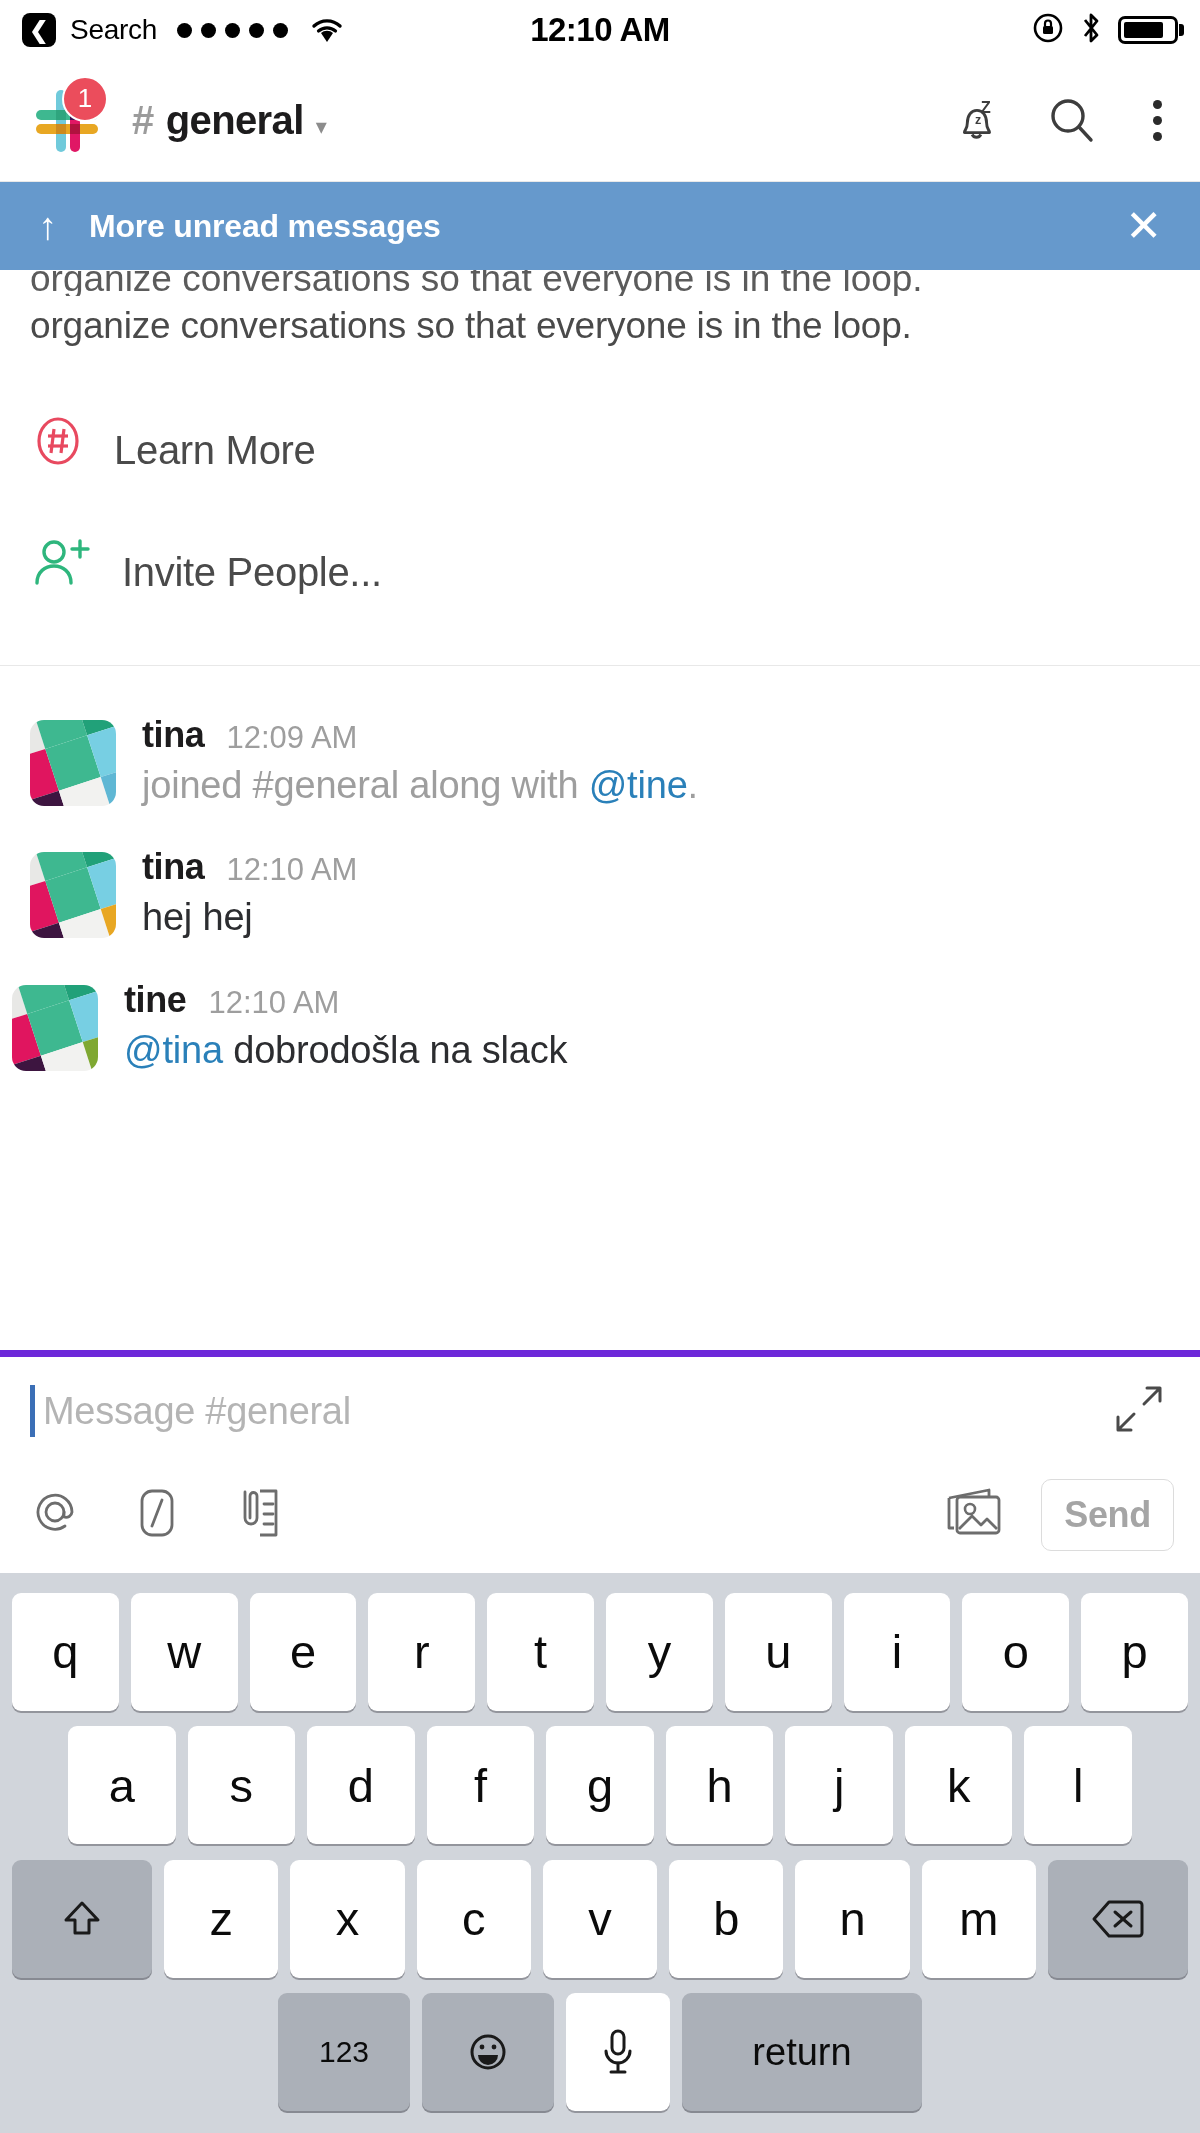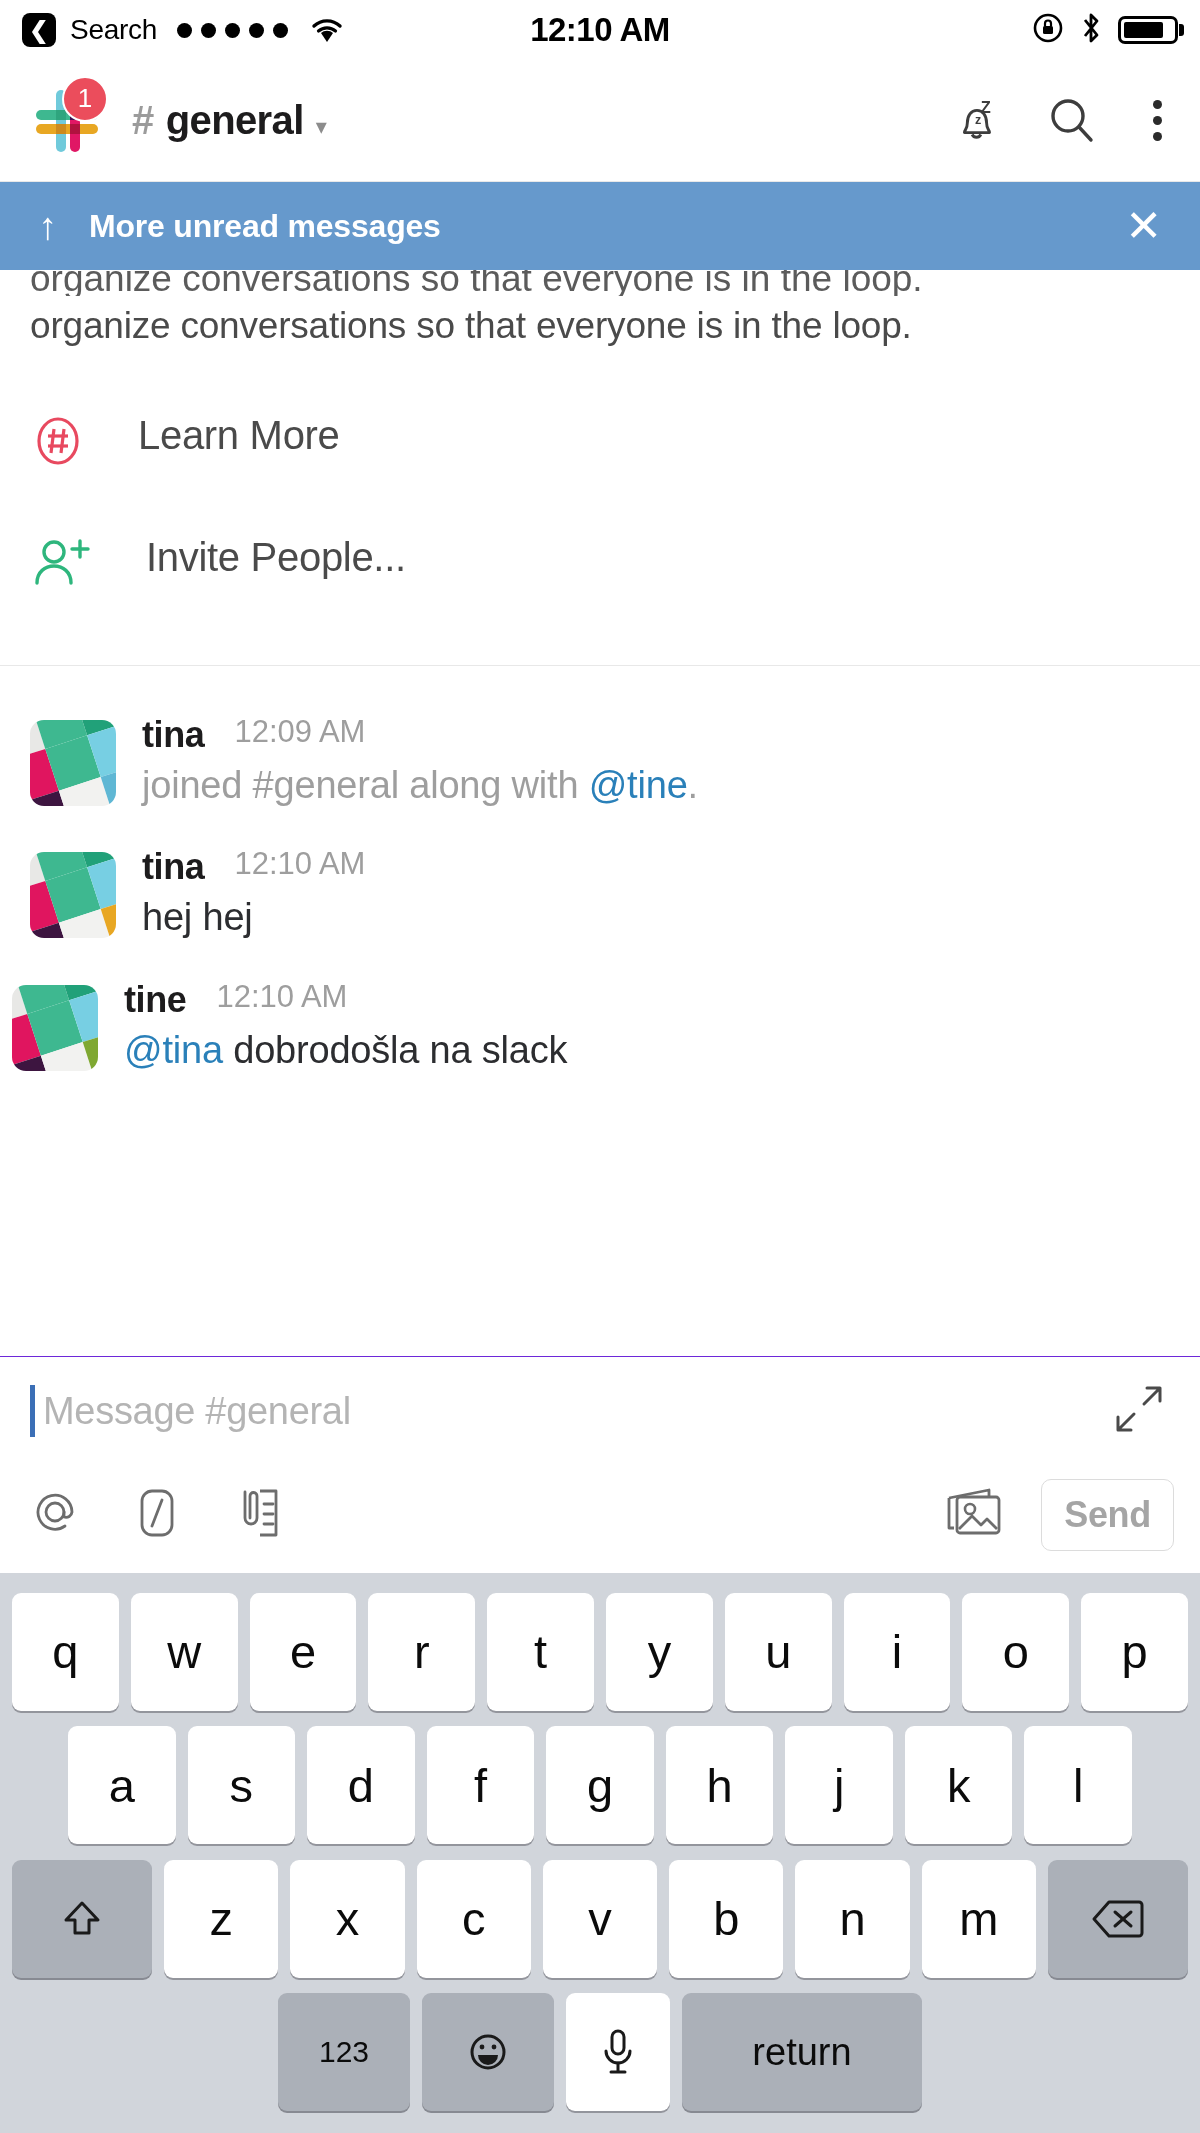--- a/index.html
+++ b/index.html
@@ -78,50 +78,50 @@
 
   .intro{ padding:0 30px; }
   .intro-clip{ height:26px; overflow:hidden; position:relative; }
   .intro-clip span{
     position:absolute; bottom:-4px; left:0; font-size:37px; color:#5b5b5b; white-space:nowrap;
   }
   .intro-line{
     font-size:37px; color:#4a4a4a; line-height:1.32; padding-top:6px; letter-spacing:-0.2px;
   }
   .intro-action{
-    display:flex; align-items:flex-start; gap:52px; padding:0 30px; margin-top:62px;
+    display:flex; align-items:flex-end; gap:28px; padding:0 30px; margin-top:62px;
   }
   .intro-action .label{ font-size:40px; color:#4a4a4a; letter-spacing:-0.3px; }
   .divider{ height:1px; background:#e8e8e8; margin-top:70px; }
 
   .msg{ display:flex; padding:14px 30px 0 30px; }
   .msg .avatar{
     width:86px; height:86px; flex:0 0 86px; border-radius:14px; overflow:hidden;
     margin-top:6px;
   }
   .msg .body{ margin-left:26px; flex:1 1 auto; }
-  .msg .meta{ display:flex; align-items:flex-start; gap:30px; }
+  .msg .meta{ display:flex; align-items:flex-end; gap:22px; }
   .msg .who{ font-size:36px; font-weight:700; color:#1d1c1d; letter-spacing:-0.4px; }
   .msg .time{ font-size:31px; color:#9e9e9e; }
   .msg .text{ font-size:38px; color:#2c2d30; margin-top:6px; letter-spacing:-0.2px; line-height:1.22; }
   .msg .text.sys{ color:#9e9e9e; }
   .mention{ color:#2a80b9; }
 
   
   .mosaic{ width:100%; height:100%; position:relative; overflow:hidden; background:#fff; }
   .mosaic .grid{
     position:absolute; left:50%; top:50%;
     width:132px; height:132px;
     transform:translate(-50%,-50%) rotate(-18deg);
     display:grid; grid-template-columns:repeat(3,1fr); grid-template-rows:repeat(3,1fr);
   }
   .mosaic .grid i{ display:block; }
 
   
-  .composer{ flex:0 0 auto; background:#fff; border-top:1px solid #6d28d9; }
+  .composer{ flex:0 0 auto; background:#fff; border-top:7px solid #6d28d9; }
   .cinput{ display:flex; align-items:center; height:108px; padding:0 30px; }
   .caret{ width:5px; height:52px; background:#3b6fb6; flex:0 0 5px; }
   .cplaceholder{ font-size:38px; color:#b4b4b4; margin-left:8px; letter-spacing:-0.3px; }
   .expand{ margin-left:auto; }
   .ctools{ display:flex; align-items:center; height:108px; padding:0 26px 8px 26px; }
   .ctools .left{ display:flex; align-items:center; gap:46px; }
   .ctools .right{ margin-left:auto; display:flex; align-items:center; gap:34px; }
   .sendbtn{
     border:1px solid #dcdcdc; border-radius:10px; padding:14px 22px;
     font-size:36px; font-weight:700; color:#a5a5a5; background:#fff; letter-spacing:-0.3px;

